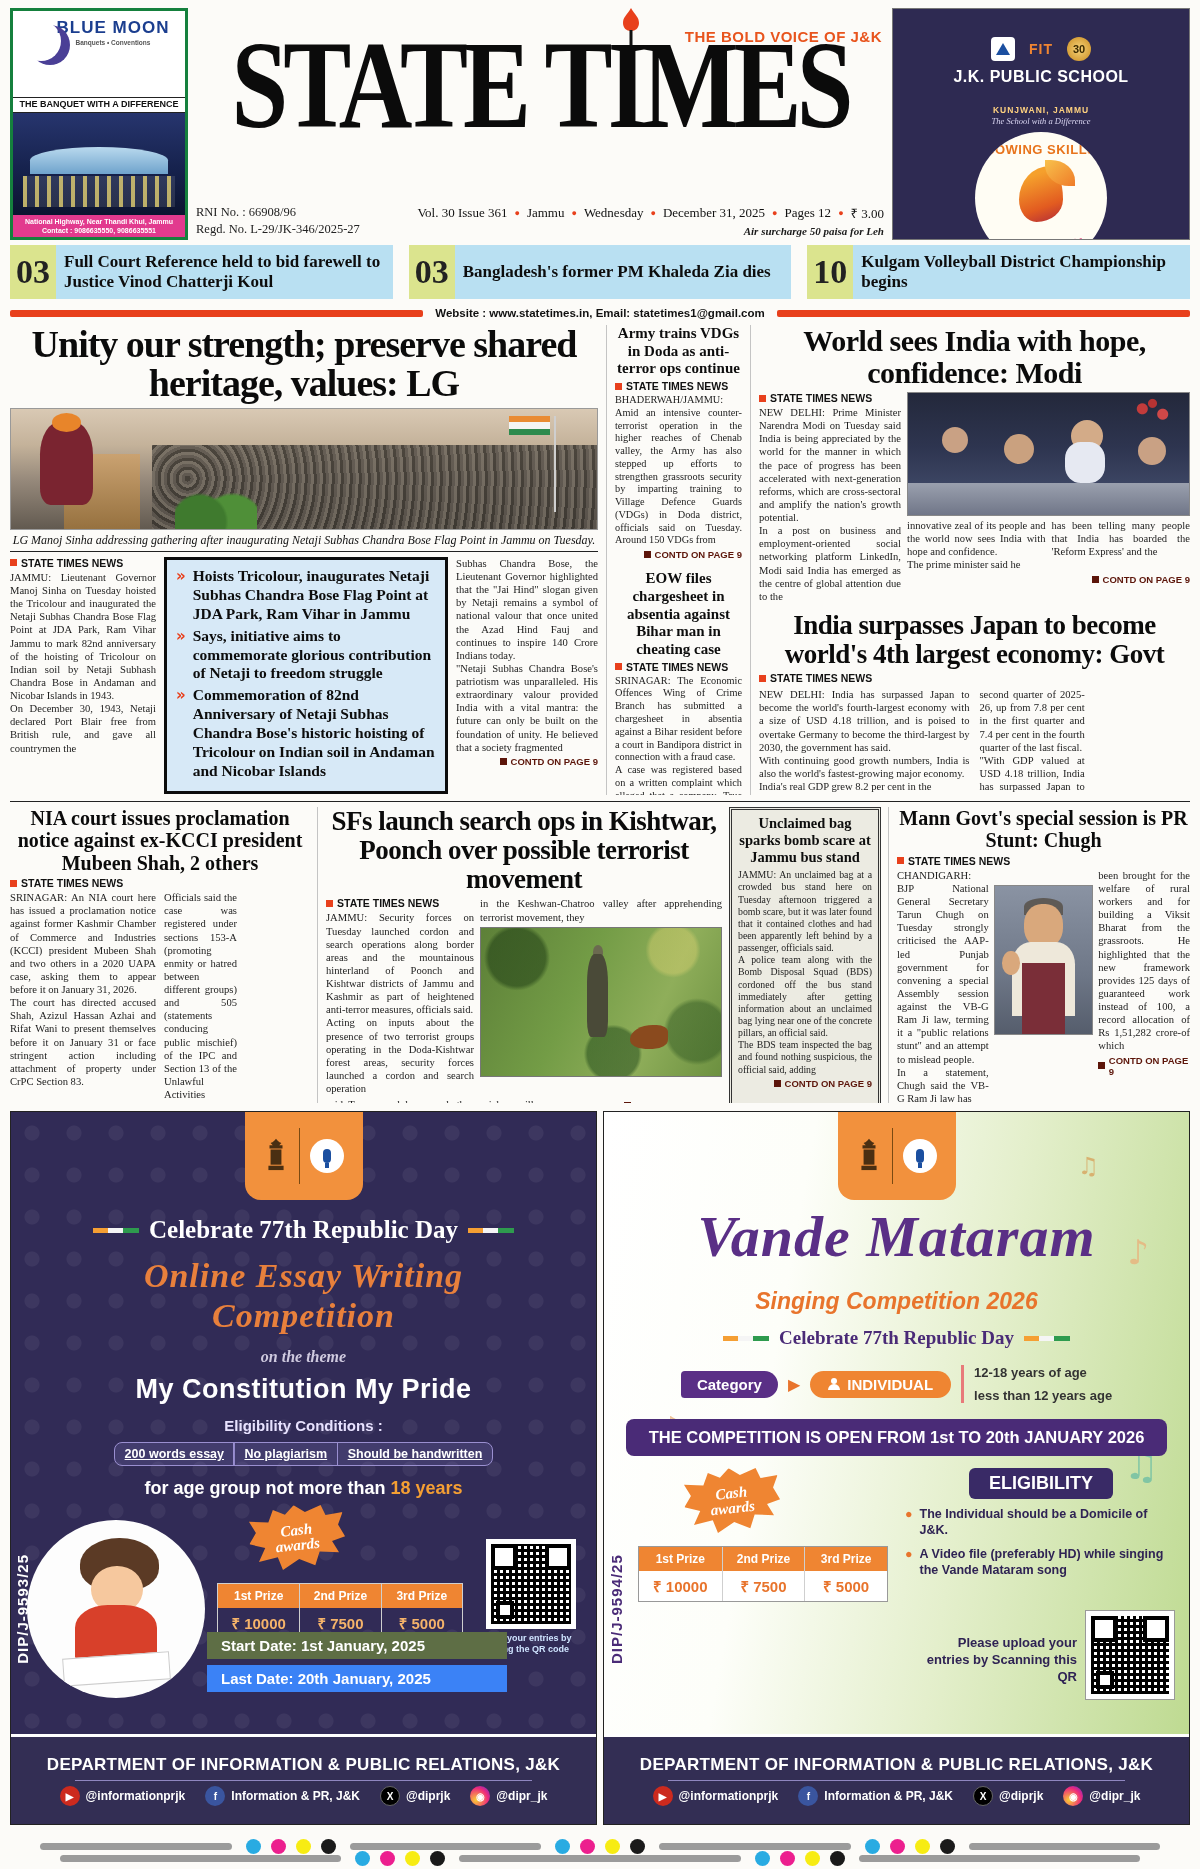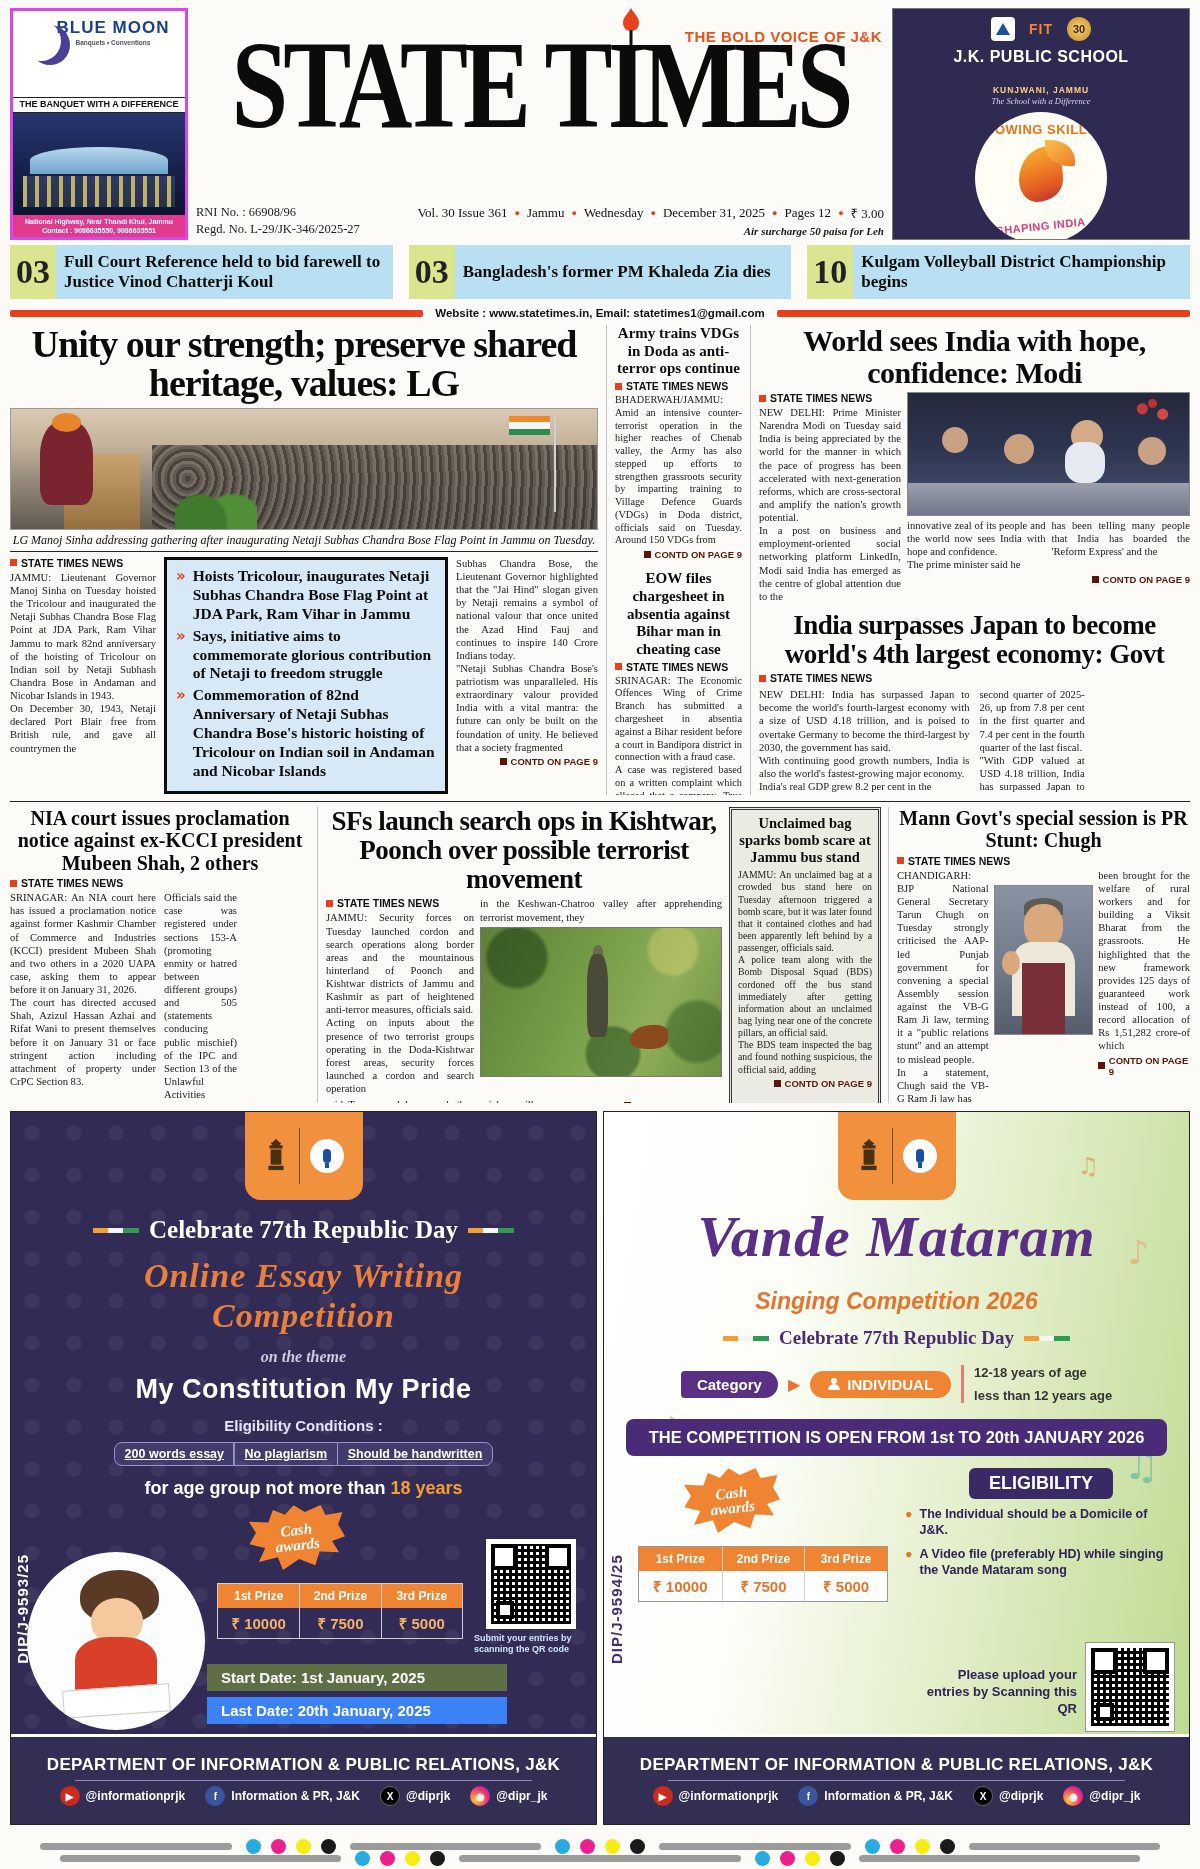--- a/index.html
+++ b/index.html
@@ -1,41 +1,41 @@
 <!DOCTYPE html>
 <html><head>
 <meta charset="utf-8">
 <style>
   *{box-sizing:border-box;margin:0;padding:0;}
   body{margin:0;background:#777;font-family:"Liberation Serif",serif;}
   .page{width:1200px;height:1869px;margin:0 auto;background:#fcfbf8;position:relative;overflow:hidden;padding:8px 10px 0;color:#1a1a1a;}
   
   .masthead{display:grid;grid-template-columns:178px 1fr 298px;gap:8px;height:232px;}
-  .ad-bm{border:3px solid #d946ef;background:#fff;display:flex;flex-direction:column;overflow:hidden;}
+  .ad-bm{border:3px solid #15803d;background:#fff;display:flex;flex-direction:column;overflow:hidden;}
   .bm-top{height:86px;position:relative;background:#fff;text-align:center;padding-top:8px;}
   .moon{position:absolute;left:8px;top:10px;width:40px;height:40px;border-radius:50%;background:transparent;box-shadow:9px 4px 0 0 #4a3f96;}
   .bm-name{font:700 17px/1 "Liberation Sans",sans-serif;color:#1b3e8f;letter-spacing:1px;margin-left:28px;}
   .bm-sub{font:700 6.5px "Liberation Sans",sans-serif;color:#555;margin-left:28px;margin-top:3px;}
   .bm-slogan{background:#fff;border-top:1px solid #222;border-bottom:1px solid #222;font:700 9px/1.5 "Liberation Sans",sans-serif;text-align:center;color:#111;}
   .bm-photo{flex:1;position:relative;background:linear-gradient(180deg,#27356e 0%,#16224d 55%,#0c1430 100%);overflow:hidden;}
   .bm-roof{position:absolute;left:10%;top:34%;width:80%;height:26%;background:linear-gradient(180deg,#b9d9ee,#6fa3cc);border-radius:50% 50% 0 0;}
   .bm-lights{position:absolute;left:6%;bottom:8%;width:88%;height:30%;background:repeating-linear-gradient(90deg,#f7e27a 0 4px,rgba(255,255,255,.15) 4px 12px);opacity:.75;}
   .bm-contact{background:#e23a8e;color:#fff;font:700 7px/1.3 "Liberation Sans",sans-serif;text-align:center;padding:2px 1px;}
   .mast-center{position:relative;text-align:center;}
   .brand{font:700 102px/0.92 "Liberation Serif",serif;letter-spacing:-5px;color:#0b0b0b;transform:scaleY(1.22);transform-origin:top center;margin-top:20px;white-space:nowrap;}
   .nib{position:absolute;left:61.5%;top:0;}
   .tagline{position:absolute;right:2px;top:20px;font:700 15px "Liberation Sans",sans-serif;color:#e8541d;letter-spacing:.5px;}
   .info-row{position:absolute;left:0;right:0;bottom:2px;display:flex;justify-content:space-between;align-items:flex-start;}
   .rni{font:400 12.5px/1.35 "Liberation Serif",serif;text-align:left;color:#222;}
   .issue-wrap{text-align:right;}
   .issue{font:400 13px "Liberation Serif",serif;color:#111;display:flex;gap:7px;align-items:center;justify-content:flex-end;}
   .rdot{color:#e8401c;font-size:9px;}
   .surcharge{font:italic 700 11px "Liberation Serif",serif;margin-top:3px;}
   .ad-jk{background:#2e2a52;border:1px solid #777;text-align:center;padding:5px 4px;color:#fff;overflow:hidden;}
-  .jk-logos{display:flex;justify-content:center;align-items:center;gap:14px;height:30px;}
+  .jk-logos{display:flex;justify-content:center;align-items:center;gap:14px;height:30px;margin-top:20px;}
   .crest{width:24px;height:24px;background:#fff;border-radius:4px;display:flex;align-items:center;justify-content:center;}
   .crest i{display:block;width:0;height:0;border-left:7px solid transparent;border-right:7px solid transparent;border-bottom:12px solid #1b4fa0;}
   .fitlogo{font:700 14px "Liberation Sans",sans-serif;color:#f08532;letter-spacing:1px;}
   .badge30{width:24px;height:24px;border-radius:50%;background:radial-gradient(circle,#f6d37a,#c98a1e);color:#3b2a00;font:700 11px/24px "Liberation Sans",sans-serif;}
   .jk-name{font:700 16px "Liberation Sans",sans-serif;letter-spacing:.5px;margin-top:4px;}
   .jk-loc{font:700 8.5px "Liberation Sans",sans-serif;color:#ffd27f;margin-top:19px;letter-spacing:1px;}
   .jk-slogan{font:italic 8.5px "Liberation Serif",serif;color:#d8d4f0;margin-top:1px;}
   .jk-circle{width:132px;height:132px;border-radius:50%;background:#fffdf4;margin:6px auto 0;position:relative;overflow:hidden;}
   .jk-arc{font:700 13px "Liberation Sans",sans-serif;color:#e8741c;padding-top:10px;letter-spacing:.5px;}
   .bird{position:absolute;left:44px;top:34px;width:44px;height:56px;background:linear-gradient(160deg,#f5a02c 20%,#e25b20 70%,#b02a3a);border-radius:70% 30% 60% 40%/60% 60% 40% 40%;}
@@ -169,21 +169,21 @@
   .qr-essay{right:20px;top:40px;}
   .qr-inner{width:100%;height:100%;position:relative;background-image:repeating-linear-gradient(0deg,#000 0 3px,transparent 3px 6px),repeating-linear-gradient(90deg,#000 0 3px,#fff 3px 6px);}
   .qr-inner::before,.qr-inner::after{content:"";position:absolute;width:18px;height:18px;background:#fff;border:4px solid #000;}
   .qr-inner::before{left:0;top:0;}
   .qr-inner::after{right:0;top:0;}
   .qr-corner{position:absolute;left:5px;bottom:5px;width:18px;height:18px;background:#fff;border:4px solid #000;}
   .qr-note{position:absolute;right:12px;top:134px;width:110px;font:700 9px/1.25 "Liberation Sans",sans-serif;color:#cfe4ff;text-align:left;}
   .dates{position:absolute;left:196px;bottom:10px;width:300px;display:flex;flex-direction:column;gap:6px;}
   .date-bar{background:#5e6e45;color:#fff;font:700 15px "Liberation Sans",sans-serif;padding:5px 14px;}
   .date-bar.last{background:#3b82f6;}
-  .ad-footer{background:#332e54;height:90px;flex:none;display:flex;flex-direction:column;align-items:center;justify-content:center;gap:5px;border-top:3px solid #fff;color:#fff;position:relative;}
+  .ad-footer{background:#332e54;height:90px;flex:none;display:flex;flex-direction:column;align-items:center;justify-content:center;gap:5px;border-top:3px solid #fff;color:#fff;position:relative;margin-top:32px;}
   .dept{font:700 17px "Liberation Sans",sans-serif;letter-spacing:.3px;}
   .fdiv{width:78%;height:1px;background:#8f86c0;}
   .socials{display:flex;gap:20px;align-items:center;font:700 12px "Liberation Sans",sans-serif;}
   .soc{display:flex;align-items:center;gap:6px;}
   .sic{width:20px;height:20px;border-radius:50%;display:inline-flex;align-items:center;justify-content:center;font:700 10px "Liberation Sans",sans-serif;color:#fff;flex:none;}
   .yt{background:#cc2a1e;}
   .fb{background:#3a559f;}
   .xx{background:#000;border:1px solid #666;}
   .ig{background:radial-gradient(circle at 30% 70%,#f9ce34,#ee2a7b 60%,#6228d7);}
   

